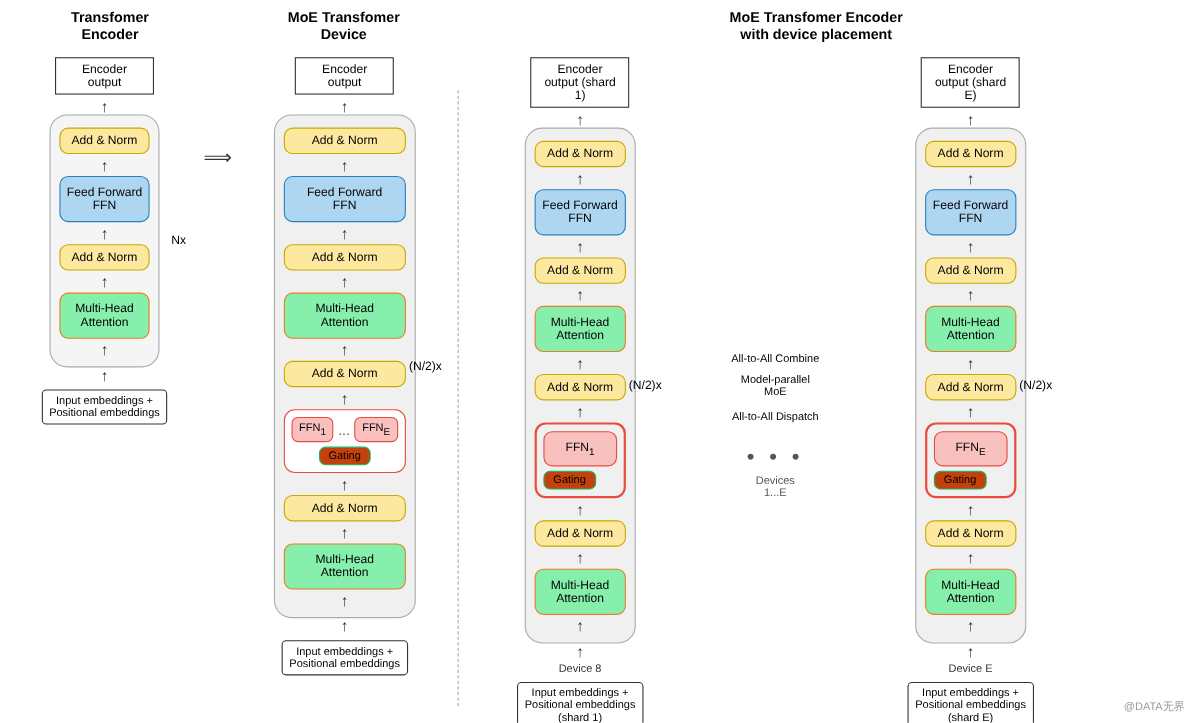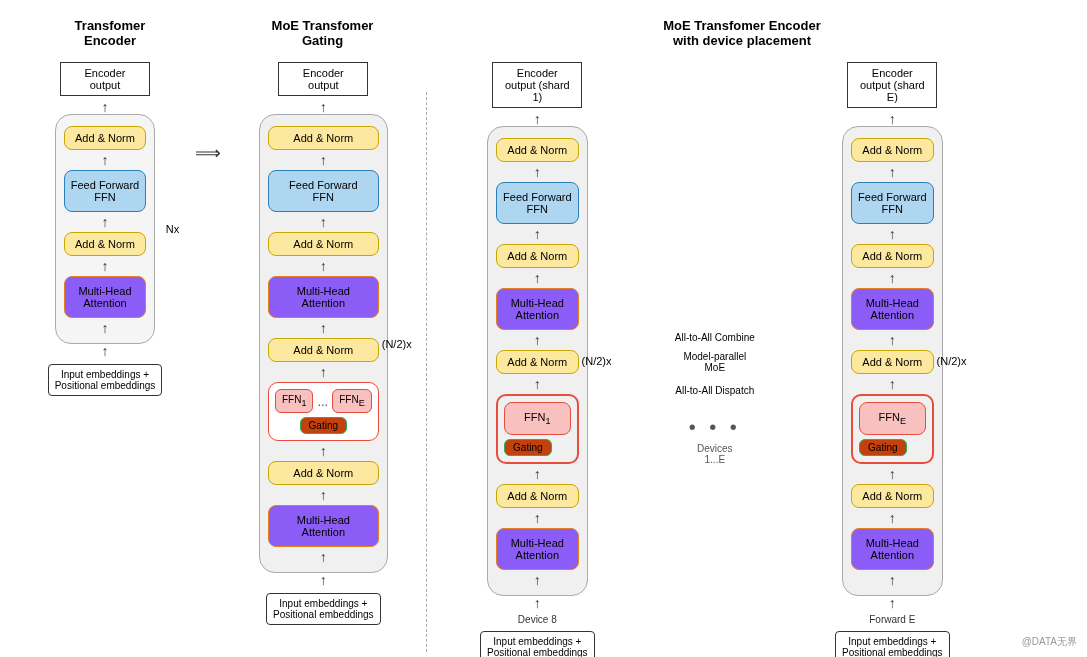--- a/index.html
+++ b/index.html
@@ -9,21 +9,20 @@
       font-size: 11px;
       width: 1087px;
       height: 657px;
       overflow: hidden;
       position: relative;
     }
     .diagram-container {
       width: 1087px;
       height: 657px;
       position: relative;
-      padding: 10px;
       display: flex;
       flex-direction: column;
     }
     .main-area {
       display: flex;
       flex-direction: row;
       align-items: flex-start;
       gap: 10px;
       padding: 10px 15px;
       flex: 1;
@@ -82,21 +81,21 @@
     .block-blue {
       background: #aed6f1;
       border: 1px solid #2980b9;
       border-radius: 8px;
       text-align: center;
       padding: 8px 6px;
       margin: 3px 0;
       font-size: 11px;
     }
     .block-orange {
-      background: #8b5cf6;
+      background: #86efac;
       border: 1px solid #e67e22;
       border-radius: 8px;
       text-align: center;
       padding: 8px 6px;
       margin: 3px 0;
       font-size: 11px;
     }
     .block-green {
       background: #c2410c;
       border: 1px solid #27ae60;
@@ -240,21 +239,21 @@
 <div class="diagram-container">
 
   <div class="title-row">
     <div style="width:160px; text-align:center;">
       <div class="title-block" style="white-space:pre-line;">Transfomer
 Encoder</div>
     </div>
     <div style="width:40px;"></div>
     <div style="width:185px; text-align:center;">
       <div class="title-block" style="white-space:pre-line;">MoE Transfomer
-Gating</div>
+Device</div>
     </div>
     <div style="width:12px;"></div>
     <div style="flex:1; text-align:center;">
       <div class="title-block-wide" style="white-space:pre-line;">MoE Transfomer Encoder
 with device placement</div>
     </div>
   </div>
 
   <div class="main-area">
 
@@ -410,21 +409,21 @@
           </div>
           <div class="arrow-up">↑</div>
           <div class="block-yellow">Add &amp; Norm</div>
           <div class="arrow-up">↑</div>
           <div class="block-orange" style="white-space:pre-line;">Multi-Head
 Attention</div>
           <div class="arrow-up">↑</div>
           <div class="nx-label">(N/2)x</div>
         </div>
         <div class="arrow-up">↑</div>
-        <div class="device-label">Forward E</div>
+        <div class="device-label">Device E</div>
         <div class="input-embed-box" style="white-space:pre-line;">Input embeddings +
 Positional embeddings
 (shard E)</div>
       </div>
     </div>
 
   </div>
 
   <div class="watermark">@DATA无界</div>
 </div>

